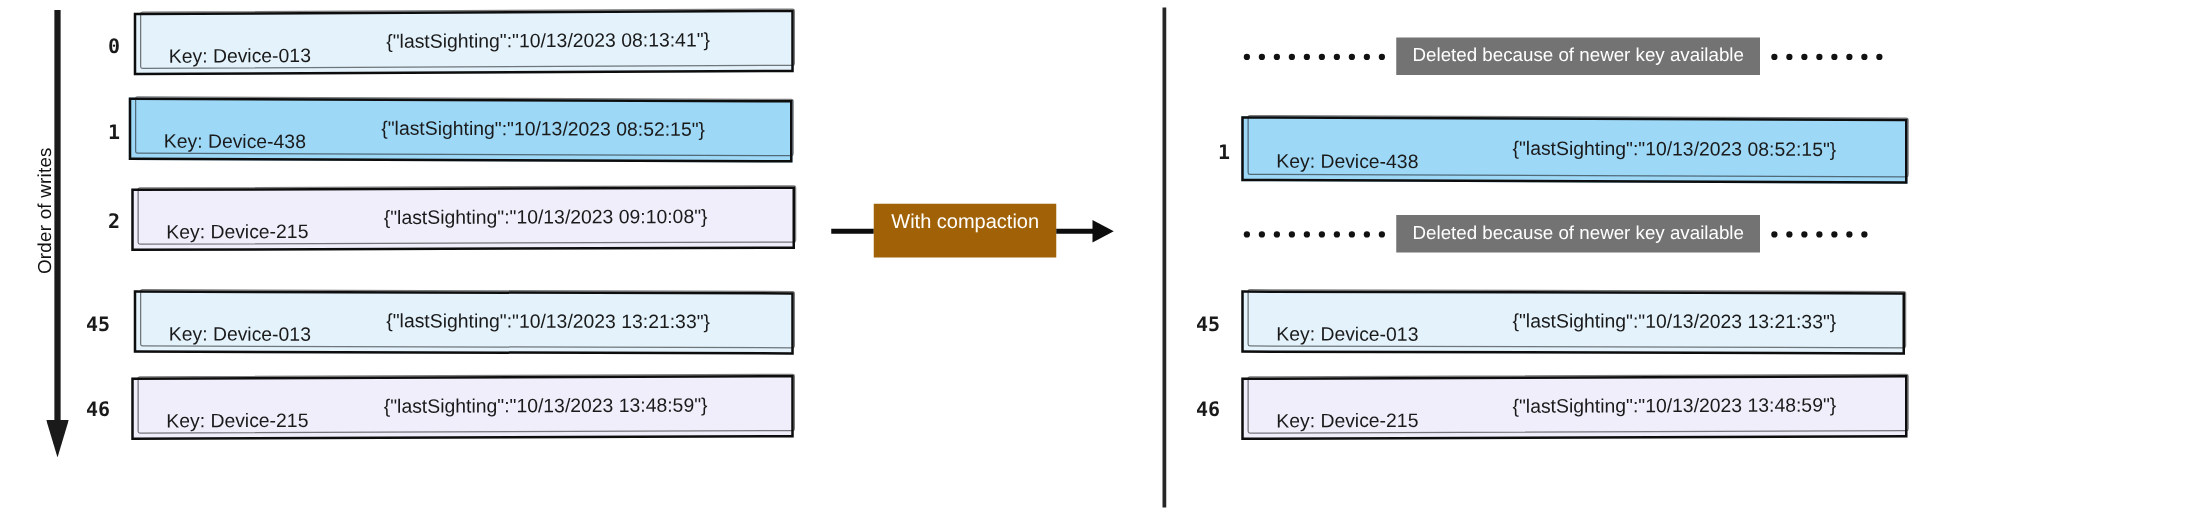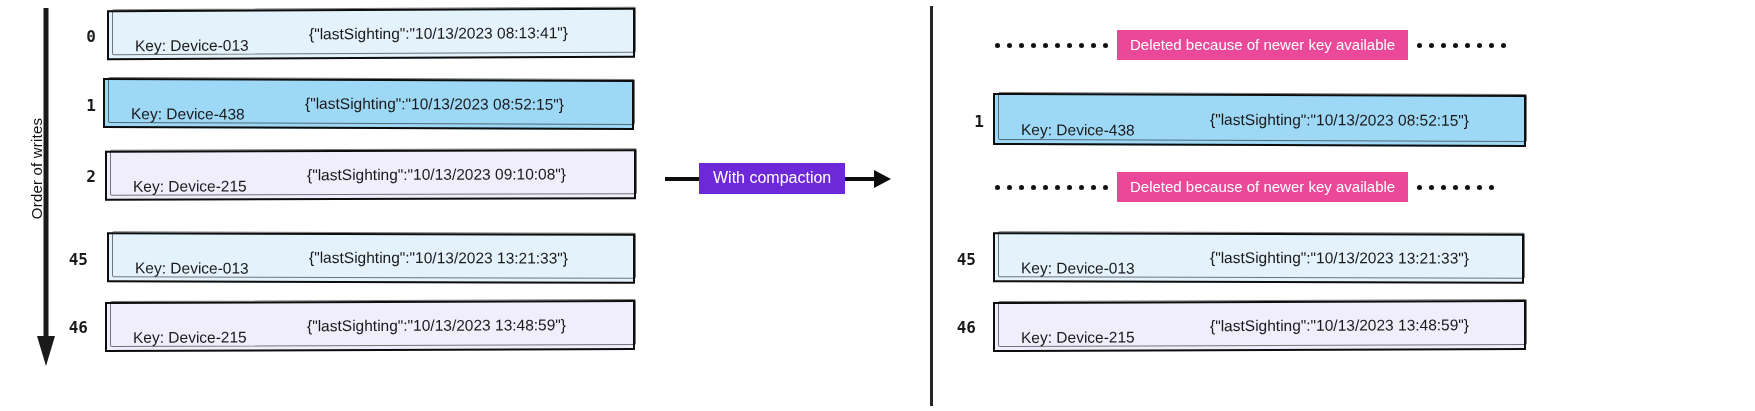--- a/index.html
+++ b/index.html
@@ -110,24 +110,24 @@
     position: absolute;
     display: flex;
     align-items: center;
   }
   .comp-line {
     width: 34px;
     height: 4px;
     background: #0d0d0d;
   }
   .comp-pill {
-    background: #6d28d9;
+    background: #a16207;
     color: #ffffff;
     font-size: 16px;
-    padding: 7px 14px 8px 14px;
+    padding: 7px 14px 20px 14px;
     white-space: nowrap;
     line-height: 1;
   }
   .comp-line2 {
     width: 30px;
     height: 4px;
     background: #0d0d0d;
   }
   .comp-head {
     width: 0;
@@ -150,21 +150,21 @@
     gap: 7px;
   }
   .dots i {
     display: block;
     width: 5px;
     height: 5px;
     background: #111111;
     border-radius: 50%;
   }
   .del-pill {
-    background: #ec4899;
+    background: #737373;
     color: #ffffff;
     font-size: 15px;
     padding: 6px 13px 7px 13px;
     white-space: nowrap;
     line-height: 1.15;
     margin: 0 9px;
   }
 </style>
 </head>
 <body>

